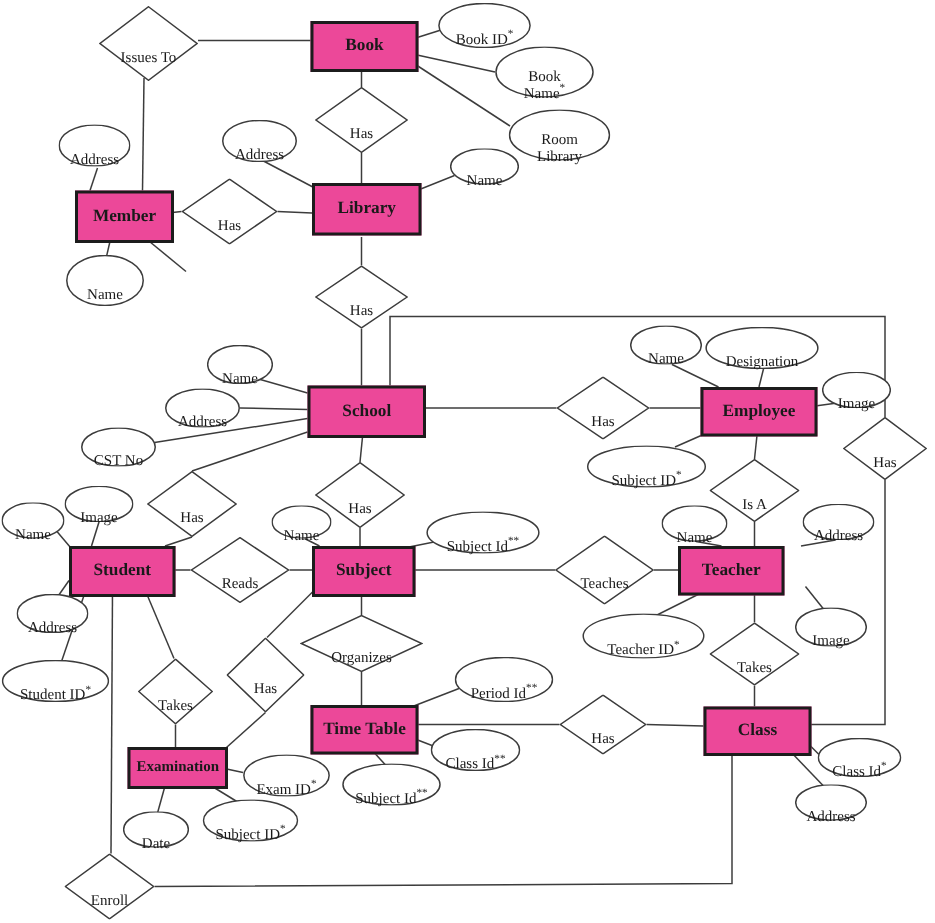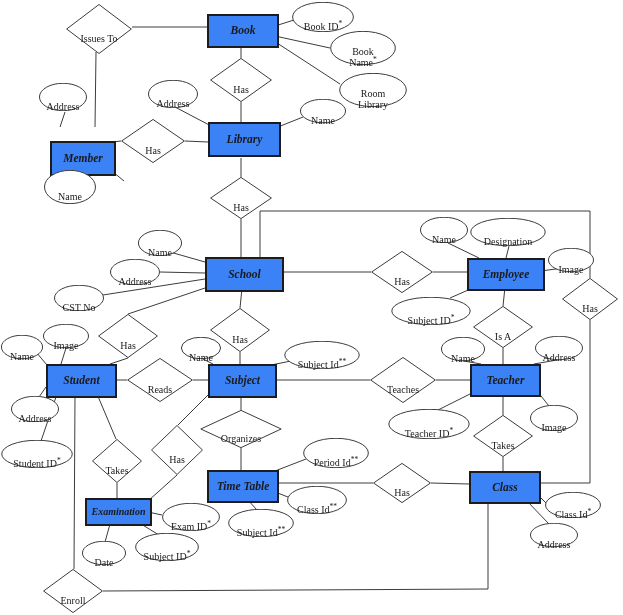--- a/index.html
+++ b/index.html
@@ -3,21 +3,21 @@
 <meta charset="utf-8">
 <style>
   html,body{margin:0;padding:0;background:#fff;}
   .stage{
     position:relative;width:623px;height:615px;background:#fff;
     font-family:"Liberation Serif","DejaVu Serif",serif;color:#1a1a1a;overflow:hidden;
   }
   .edges{position:absolute;left:0;top:0;}
   .edges line,.edges polyline{stroke:#3c3c3c;stroke-width:1;fill:none;}
   .node{position:absolute;display:flex;align-items:center;justify-content:center;text-align:center;}
-  .entity{border:2px solid #1c1c1c;background:#3b82f6;font-weight:bold;font-size:11.5px;font-style:italic;}
+  .entity{border:2px solid #1c1c1c;background:#ec4899;font-weight:bold;font-size:11.5px;}
   .entity.small{font-size:10px;}
   .entity .lbl{position:relative;line-height:1;white-space:nowrap;}
   .shape{position:absolute;left:0;top:0;width:100%;height:100%;}
   .shape ellipse,.shape polygon{fill:#fff;stroke:#3c3c3c;stroke-width:1;}
   .rel .lbl,.attr .lbl{position:relative;font-size:10px;line-height:1.08;margin-top:20px;}
   .lbl.w38{max-width:38px;display:inline-block;}
   .lbl.w40{max-width:40px;display:inline-block;}
   .lbl.w42{max-width:42px;display:inline-block;}
   .lbl.w50{max-width:50px;display:inline-block;}
   sup{font-size:7.5px;line-height:0;}
@@ -93,39 +93,39 @@
     <line x1="148" y1="512" x2="162" y2="515"></line>
     <line x1="141" y1="524" x2="159" y2="535"></line>
     <line x1="110" y1="524" x2="105" y2="542"></line>
     <line x1="537" y1="494" x2="546" y2="503"></line>
     <line x1="526" y1="500" x2="549" y2="524"></line>
   </svg>
 
   <div class="node entity" style="left:207px;top:14px;width:68px;height:30px">
       <span class="lbl">Book</span>
     </div>
-  <div class="node entity" style="left:50px;top:141px;width:62px;height:31px">
+  <div class="node entity" style="left:50px;top:127px;width:62px;height:31px">
       <span class="lbl">Member</span>
     </div>
   <div class="node entity" style="left:208px;top:122px;width:69px;height:31px">
       <span class="lbl">Library</span>
     </div>
   <div class="node entity" style="left:205px;top:257px;width:75px;height:31px">
       <span class="lbl">School</span>
     </div>
   <div class="node entity" style="left:467px;top:258px;width:74px;height:29px">
       <span class="lbl">Employee</span>
     </div>
   <div class="node entity" style="left:46px;top:364px;width:67px;height:30px">
       <span class="lbl">Student</span>
     </div>
   <div class="node entity" style="left:208px;top:364px;width:65px;height:30px">
       <span class="lbl">Subject</span>
     </div>
-  <div class="node entity" style="left:470px;top:364px;width:67px;height:29px">
+  <div class="node entity" style="left:452px;top:364px;width:67px;height:29px">
       <span class="lbl">Teacher</span>
     </div>
   <div class="node entity" style="left:207px;top:470px;width:68px;height:29px">
       <span class="lbl">Time Table</span>
     </div>
   <div class="node entity" style="left:469px;top:471px;width:68px;height:29px">
       <span class="lbl">Class</span>
     </div>
   <div class="node entity small" style="left:85px;top:498px;width:63px;height:24px">
       <span class="lbl">Examination</span>

